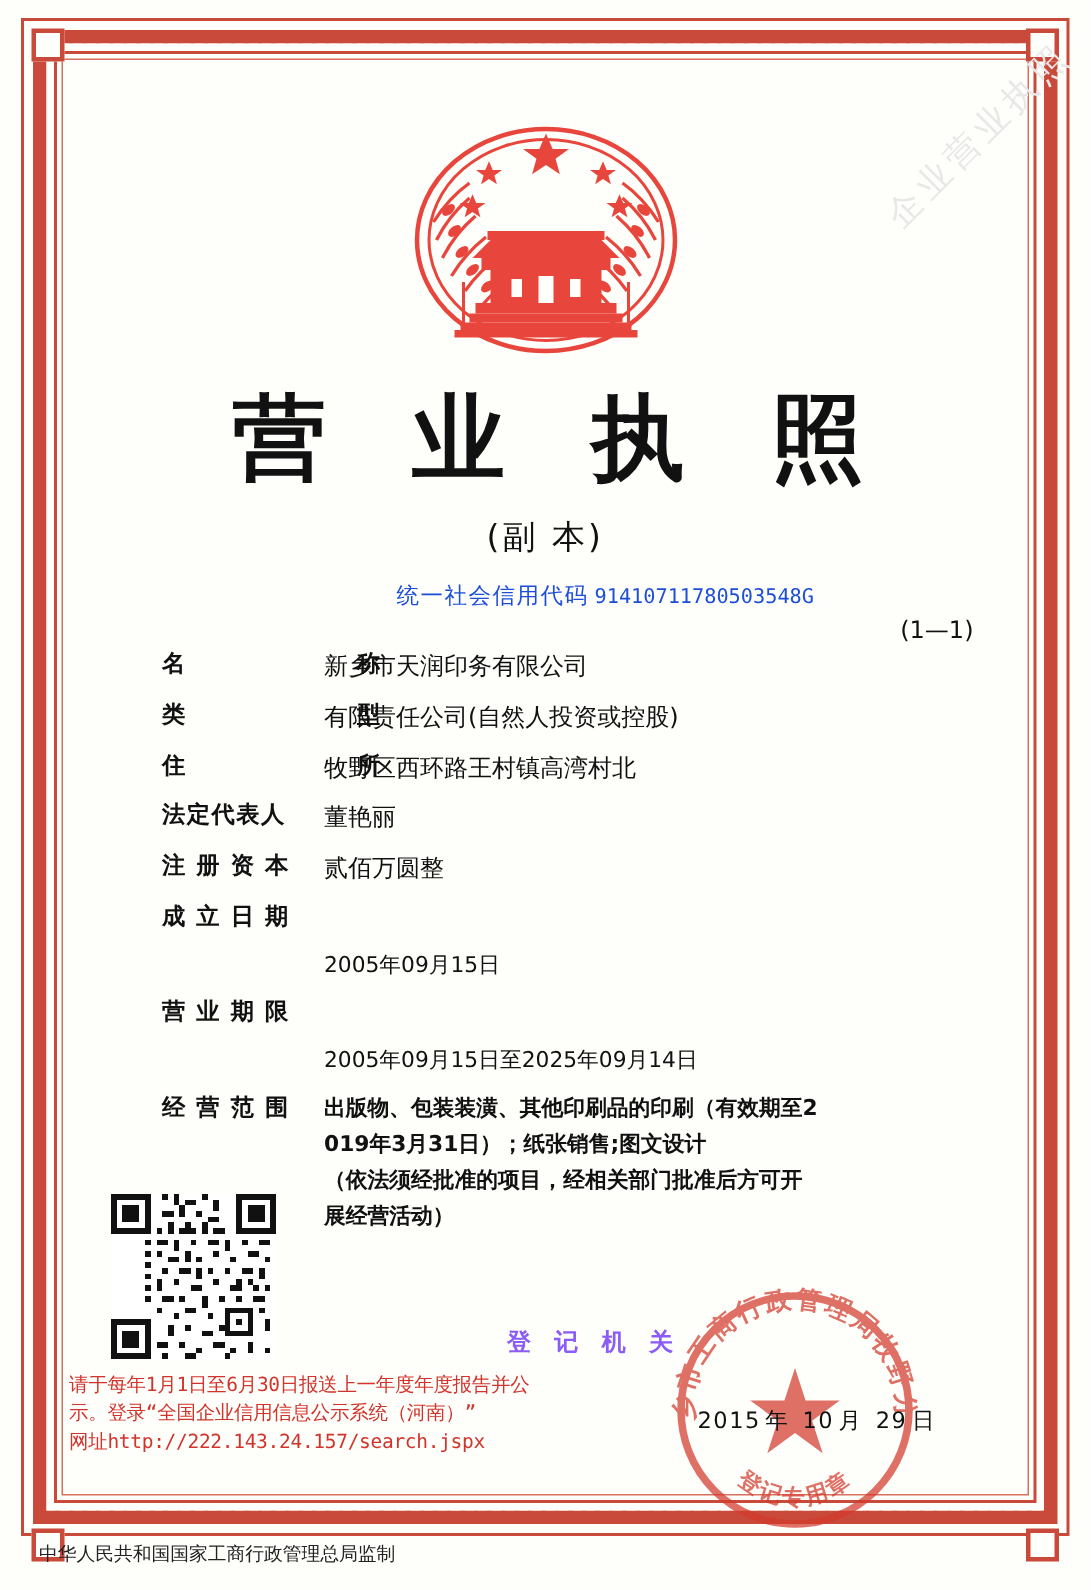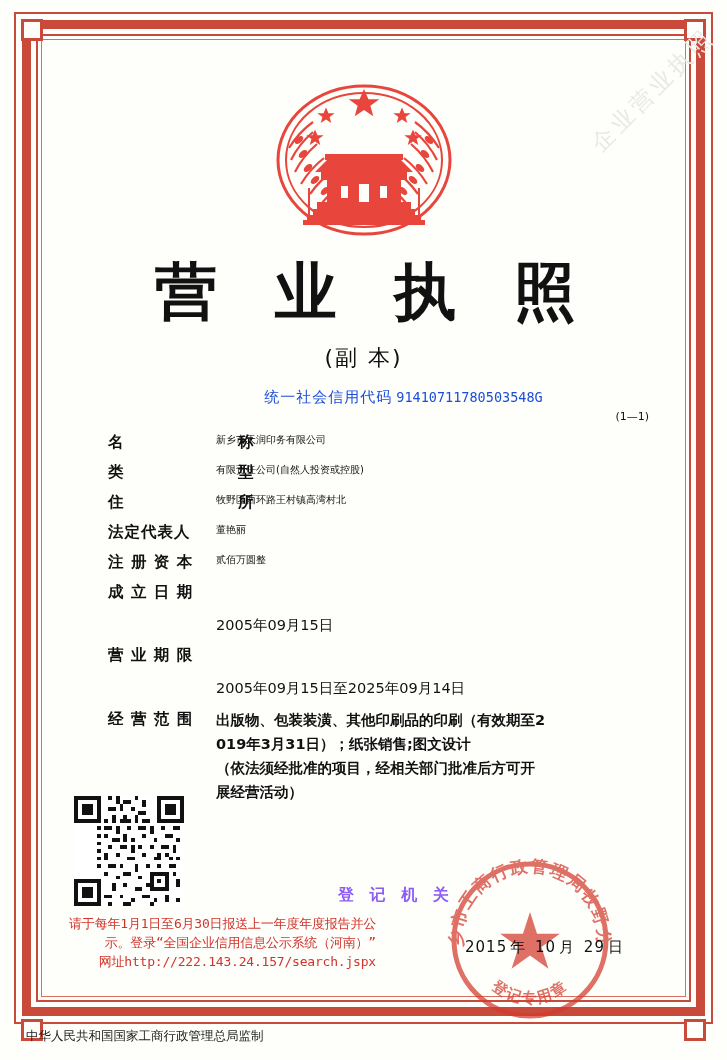--- a/index.html
+++ b/index.html
@@ -144,21 +144,21 @@
   .credit-value {
     font-family: "DejaVu Sans Mono", "Liberation Mono", monospace;
     font-size: 13.5px;
     letter-spacing: 0px;
     margin-left: 4px;
   }
   .serial {
     position: absolute;
     top: 410px;
     right: 78px;
-    font-size: 11px;
+    font-size: 16px;
     color: #111;
     font-family: "DejaVu Sans", "Liberation Sans", sans-serif;
   }
 
   
   .fields {
     position: absolute;
     top: 432px;
     left: 108px;
     width: 530px;
@@ -173,21 +173,21 @@
     flex: 0 0 108px;
     font-size: 15.5px;
     color: #111;
     font-weight: bold;
     letter-spacing: 0px;
     white-space: nowrap;
   }
   .row .label.sp5 { letter-spacing: 17px; }
   .row .label.sp0 { letter-spacing: 1px; }
   .row .value {
-    font-size: 10px;
+    font-size: 16px;
     color: #111;
     line-height: 1.55;
     flex: 1;
   }
   .row .value.num {
     font-family: "DejaVu Sans", "Liberation Sans", sans-serif;
     font-size: 14.5px;
     margin-top: 32px;
   }
   .row.scope { margin-top: 2px; }
@@ -216,21 +216,21 @@
     position: absolute;
     left: 46px;
     top: 915px;
     width: 330px;
     color: #d0342c;
     font-size: 13px;
     line-height: 1.45;
     font-family: "DejaVu Sans Mono", "Liberation Mono", monospace;
     letter-spacing: -0.2px;
   }
-  .note .ln { white-space: nowrap; text-align: right; }
+  .note .ln { white-space: nowrap; }
 
   
   .reg-auth {
     position: absolute;
     left: 338px;
     top: 885px;
     font-size: 16px;
     color: #8b5cf6;
     letter-spacing: 5px;
     font-weight: bold;

